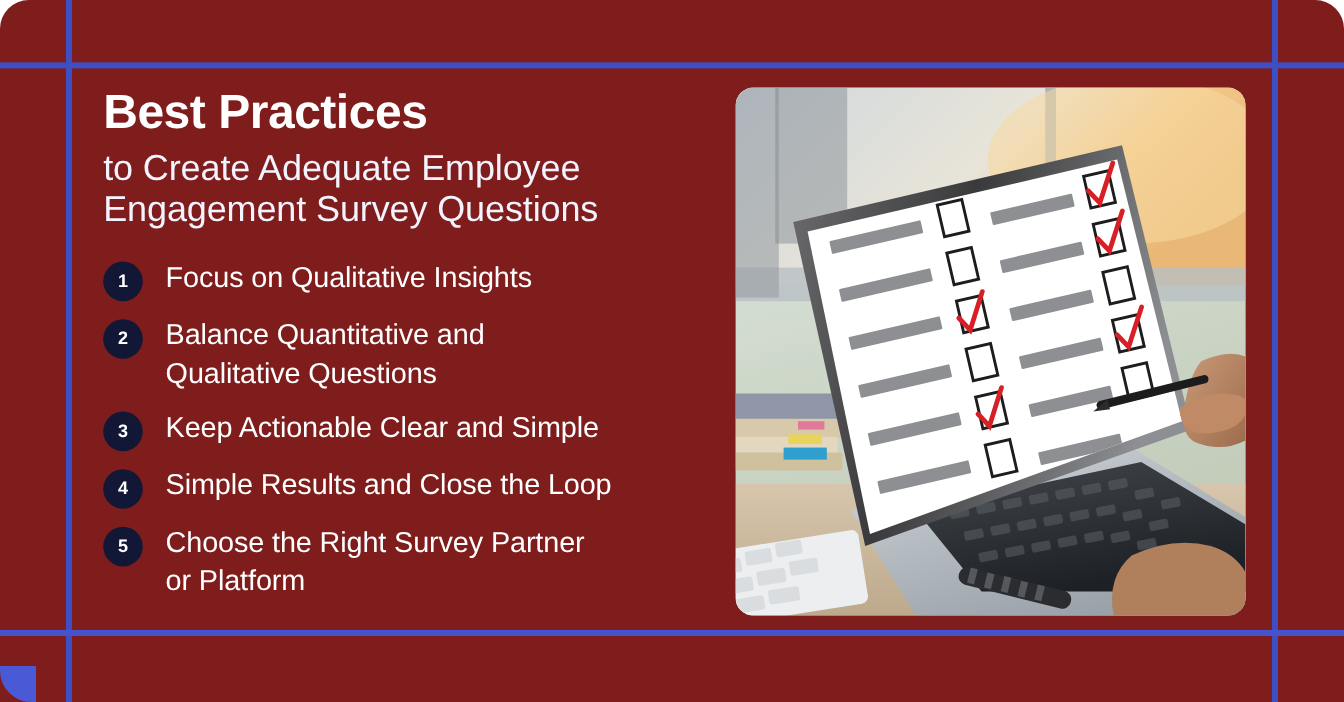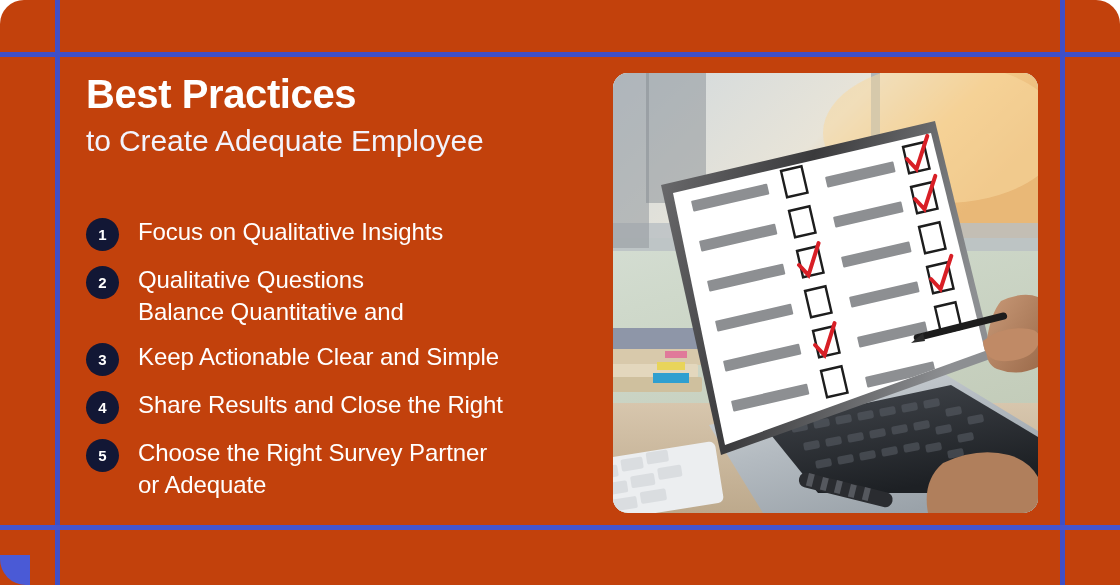--- a/index.html
+++ b/index.html
@@ -4,21 +4,21 @@
 <style>
   html,body{margin:0;padding:0;background:#ffffff;}
   body{width:1120px;height:585px;overflow:hidden;
        font-family:"Liberation Sans","DejaVu Sans",sans-serif;}
 
   #stage{position:relative;width:1120px;height:585px;background:#ffffff;}
 
   
   #card{
     position:absolute;left:0;top:0;width:1120px;height:585px;
-    background:#c2410c;
+    background:#7f1d1d;
     border-radius:24px 24px 0 0;
     overflow:hidden;
   }
   #card::after{
     
     content:"";position:absolute;left:0;bottom:0;width:30px;height:30px;
     background:#4a5ad6;border-bottom-left-radius:26px;
   }
 
   
@@ -72,59 +72,60 @@
 
     <div class="gline v" style="left:55px;"></div>
     <div class="gline v" style="left:1060px;"></div>
     <div class="gline h" style="top:52px;"></div>
     <div class="gline h faint" style="top:525px;"></div>
 
     <div id="left">
       <h1 id="title">Best Practices</h1>
       <p id="subtitle">
         <span class="sl">to Create Adequate Employee</span>
+        <span class="sl">Engagement Survey Questions</span>
       </p>
     </div>
 
     <div id="list">
 
       <div class="item">
         <div class="badge">1</div>
         <div class="itext">
           <span class="ln">Focus on Qualitative Insights</span>
         </div>
       </div>
 
       <div class="item">
         <div class="badge">2</div>
         <div class="itext">
+          <span class="ln">Balance Quantitative and</span>
           <span class="ln">Qualitative Questions</span>
-          <span class="ln">Balance Quantitative and</span>
         </div>
       </div>
 
       <div class="item">
         <div class="badge">3</div>
         <div class="itext">
           <span class="ln">Keep Actionable Clear and Simple</span>
         </div>
       </div>
 
       <div class="item">
         <div class="badge">4</div>
         <div class="itext">
-          <span class="ln">Share Results and Close the Right</span>
+          <span class="ln">Simple Results and Close the Loop</span>
         </div>
       </div>
 
       <div class="item">
         <div class="badge">5</div>
         <div class="itext">
           <span class="ln">Choose the Right Survey Partner</span>
-          <span class="ln">or Adequate</span>
+          <span class="ln">or Platform</span>
         </div>
       </div>
 
     </div>
 
     <div id="photo">
       <svg viewBox="0 0 425 440" preserveAspectRatio="xMidYMid slice">
         <defs>
           <linearGradient id="winGlow" x1="0" y1="0" x2="1" y2="0.4">
             <stop offset="0" stop-color="#cfd8de"></stop>

